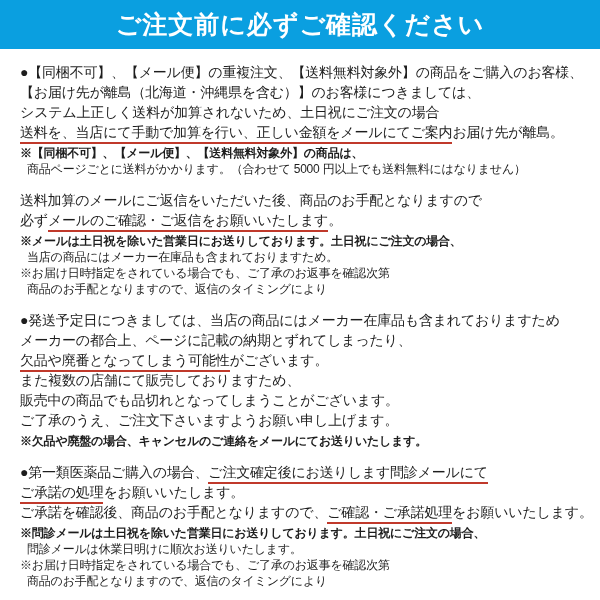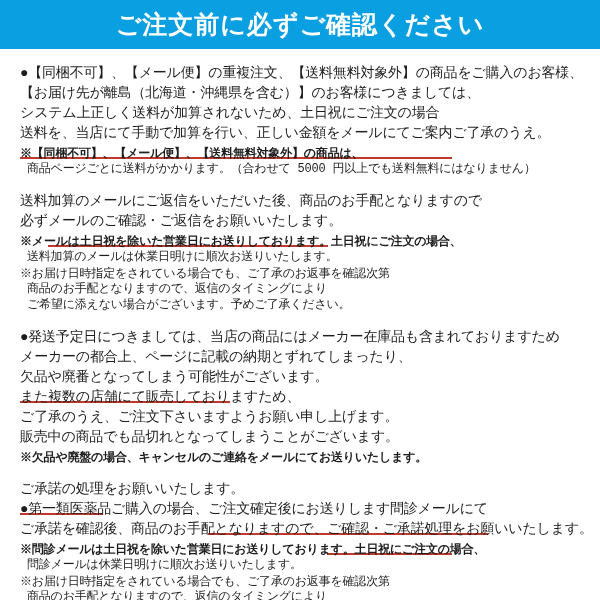--- a/index.html
+++ b/index.html
@@ -41,63 +41,62 @@
     line-height: 20px;
     white-space: nowrap;
     letter-spacing: -0.2px;
   }
   .line.note {
     font-size: 12px;
     line-height: 16px;
     letter-spacing: -0.2px;
   }
   .line.note-first { margin-top: 3px; font-weight: bold; }
-  .line.indent { padding-left: 7px; font-family: Liberation Mono, monospace; }
+  .line.indent { padding-left: 7px; }
   .seg.b { font-weight: normal; }
   .seg.u {
     border-bottom: 2px solid var(--underline-red);
-    padding-bottom: 17px;
+    padding-bottom: 2px;
   }
 </style>
 </head>
 <body>
 
 <div class="banner">
   <h1 class="banner-title">ご注文前に必ずご確認ください</h1>
 </div>
 
 <div class="content">
     <div class="section">
       <div class="line body"><span class="seg">●</span><span class="seg b">【同梱不可】、【メール便】</span><span class="seg">の重複注文、</span><span class="seg b">【送料無料対象外】</span><span class="seg">の商品をご購入のお客様、</span></div>
       <div class="line body"><span class="seg b">【お届け先が離島（北海道・沖縄県を含む）】</span><span class="seg">のお客様につきましては、</span></div>
       <div class="line body"><span class="seg">システム上正しく送料が加算されないため、土日祝にご注文の場合</span></div>
-      <div class="line body"><span class="seg u">送料を、当店にて</span><span class="seg b u">手動で加算を行い、正しい金額をメールにてご案内</span><span class="seg">ご了承のうえ。</span></div>
+      <div class="line body"><span class="seg u">送料を、当店にて</span><span class="seg b u">手動で加算を行い、正しい金額をメールにてご案内</span><span class="seg">お届け先が離島。</span></div>
       <div class="line note note-first"><span class="seg">※【同梱不可】、【メール便】、【送料無料対象外】の商品は、</span></div>
       <div class="line note indent"><span class="seg">商品ページごとに送料がかかります。（合わせて 5000 円以上でも送料無料にはなりません）</span></div>
     </div>
     <div class="section">
       <div class="line body"><span class="seg">送料加算のメールにご返信をいただいた後、商品のお手配となりますので</span></div>
       <div class="line body"><span class="seg">必ず</span><span class="seg b u">メールのご確認・ご返信をお願いいたします</span><span class="seg">。</span></div>
       <div class="line note note-first"><span class="seg">※メールは土日祝を除いた営業日にお送りしております。土日祝にご注文の場合、</span></div>
-      <div class="line note indent"><span class="seg">送料加算のメールは休業日明けに順次お送りいたします。</span></div>
+      <div class="line note indent"><span class="seg">当店の商品にはメーカー在庫品も含まれておりますため。</span></div>
       <div class="line note"><span class="seg">※お届け日時指定をされている場合でも、ご了承のお返事を確認次第</span></div>
       <div class="line note indent"><span class="seg">商品のお手配となりますので、返信のタイミングにより</span></div>
-      <div class="line note indent"><span class="seg">ご希望に添えない場合がございます。予めご了承ください。</span></div>
     </div>
     <div class="section">
       <div class="line body"><span class="seg">●発送予定日につきましては、当店の商品にはメーカー在庫品も含まれておりますため</span></div>
       <div class="line body"><span class="seg">メーカーの都合上、ページに記載の納期とずれてしまったり、</span></div>
       <div class="line body"><span class="seg b u">欠品や廃番となってしまう可能性</span><span class="seg">がございます。</span></div>
       <div class="line body"><span class="seg">また複数の店舗にて販売しておりますため、</span></div>
+      <div class="line body"><span class="seg">販売中の商品でも品切れとなってしまうことがございます。</span></div>
       <div class="line body"><span class="seg">ご了承のうえ、ご注文下さいますようお願い申し上げます。</span></div>
-      <div class="line body"><span class="seg">販売中の商品でも品切れとなってしまうことがございます。</span></div>
       <div class="line note note-first"><span class="seg">※欠品や廃盤の場合、キャンセルのご連絡をメールにてお送りいたします。</span></div>
     </div>
     <div class="section">
+      <div class="line body"><span class="seg">●第一類医薬品ご購入の場合、</span><span class="seg u">ご注文確定後にお送りします</span><span class="seg b u">問診メールにて</span></div>
       <div class="line body"><span class="seg b u">ご承諾の処理</span><span class="seg">をお願いいたします。</span></div>
-      <div class="line body"><span class="seg">●第一類医薬品ご購入の場合、</span><span class="seg u">ご注文確定後にお送りします</span><span class="seg b u">問診メールにて</span></div>
       <div class="line body"><span class="seg">ご承諾を確認後、商品のお手配となりますので、</span><span class="seg b u">ご確認・ご承諾処理</span><span class="seg">をお願いいたします。</span></div>
       <div class="line note note-first"><span class="seg">※問診メールは土日祝を除いた営業日にお送りしております。土日祝にご注文の場合、</span></div>
       <div class="line note indent"><span class="seg">問診メールは休業日明けに順次お送りいたします。</span></div>
       <div class="line note"><span class="seg">※お届け日時指定をされている場合でも、ご了承のお返事を確認次第</span></div>
       <div class="line note indent"><span class="seg">商品のお手配となりますので、返信のタイミングにより</span></div>
     </div>
   </div>
 
 </body></html>

